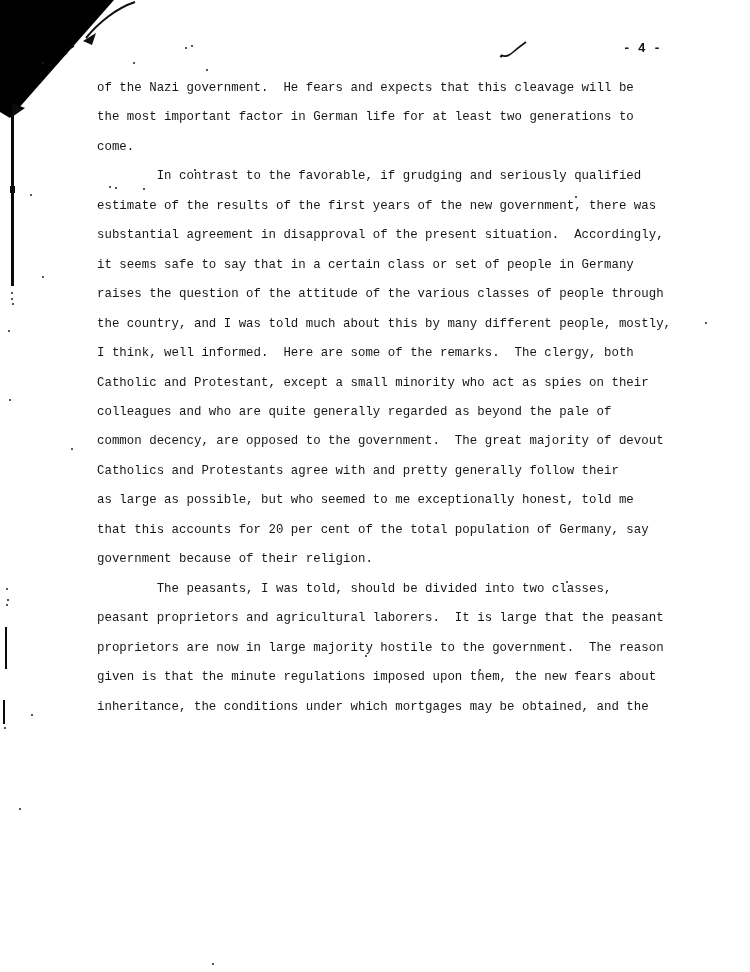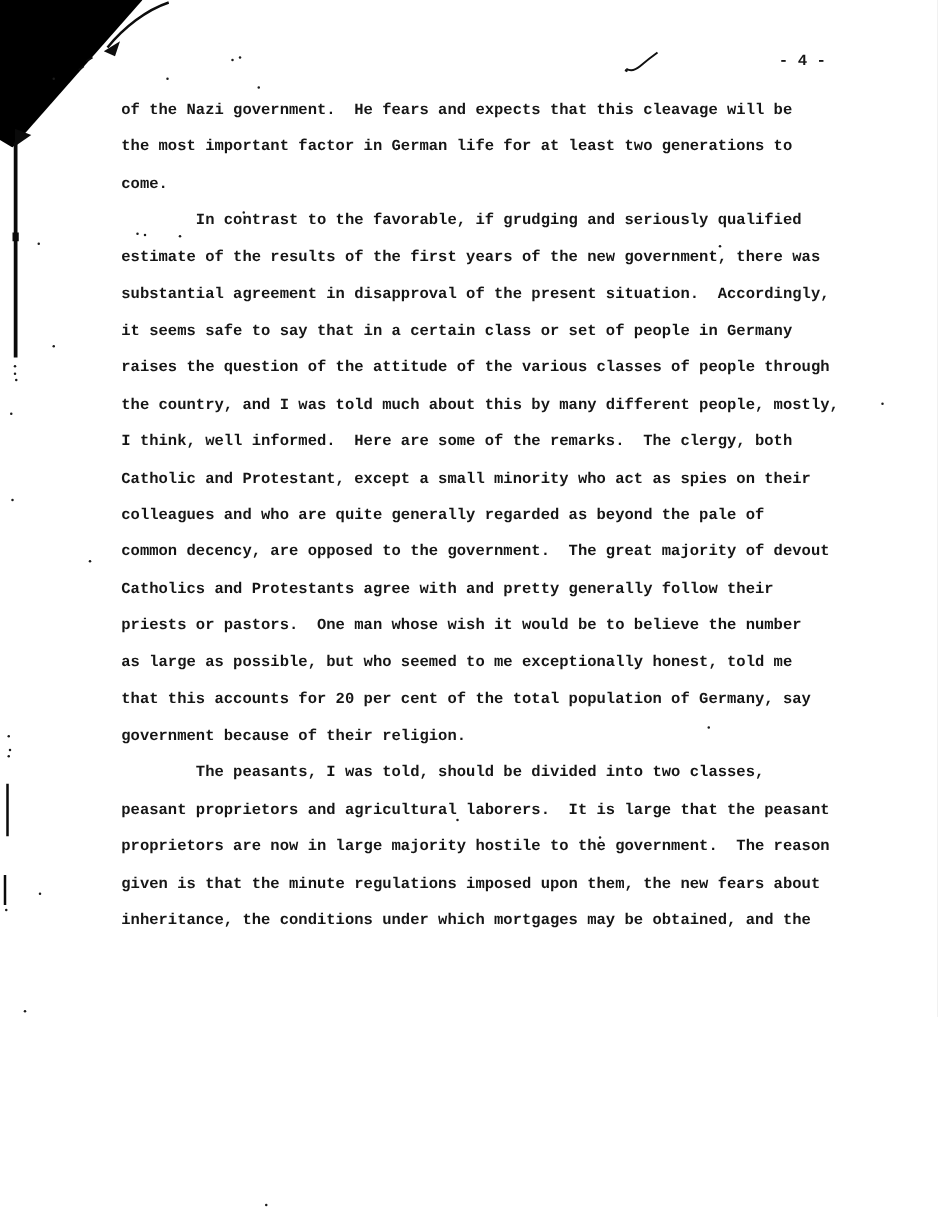--- a/index.html
+++ b/index.html
@@ -17,21 +17,21 @@
     color: #161616;
   }
 
   
   .text-block {
     position: absolute;
     left: 97px;
     top: 74px;
     width: 600px;
     font-size: 12.4px;
-    font-weight: bold;
+    font-weight: normal;
     line-height: 29.45px;
     letter-spacing: 0.02px;
   }
   .text-block .line {
     white-space: pre;
   }
 
   .page-number {
     position: absolute;
     left: 623px;
@@ -113,21 +113,20 @@
       <div class="line">estimate of the results of the first years of the new government, there was</div>
       <div class="line">substantial agreement in disapproval of the present situation.  Accordingly,</div>
       <div class="line">it seems safe to say that in a certain class or set of people in Germany</div>
       <div class="line">raises the question of the attitude of the various classes of people through</div>
       <div class="line">the country, and I was told much about this by many different people, mostly,</div>
       <div class="line">I think, well informed.  Here are some of the remarks.  The clergy, both</div>
       <div class="line">Catholic and Protestant, except a small minority who act as spies on their</div>
       <div class="line">colleagues and who are quite generally regarded as beyond the pale of</div>
       <div class="line">common decency, are opposed to the government.  The great majority of devout</div>
       <div class="line">Catholics and Protestants agree with and pretty generally follow their</div>
-      <div class="line">priests or pastors.  One man whose wish it would be to believe the number</div>
       <div class="line">as large as possible, but who seemed to me exceptionally honest, told me</div>
       <div class="line">that this accounts for 20 per cent of the total population of Germany, say</div>
       <div class="line">government because of their religion.</div>
       <div class="line">        The peasants, I was told, should be divided into two classes,</div>
       <div class="line">peasant proprietors and agricultural laborers.  It is large that the peasant</div>
       <div class="line">proprietors are now in large majority hostile to the government.  The reason</div>
       <div class="line">given is that the minute regulations imposed upon them, the new fears about</div>
       <div class="line">inheritance, the conditions under which mortgages may be obtained, and the</div>
     </div>
 

